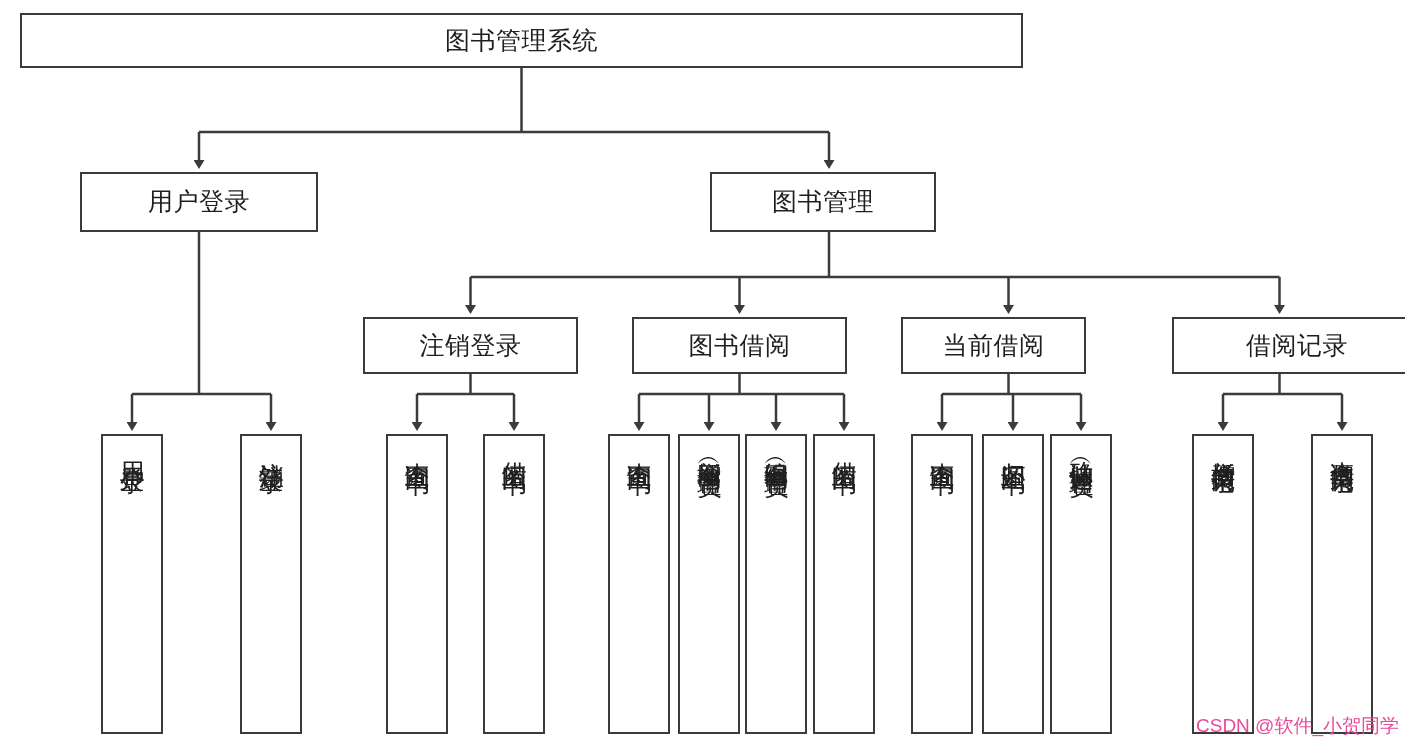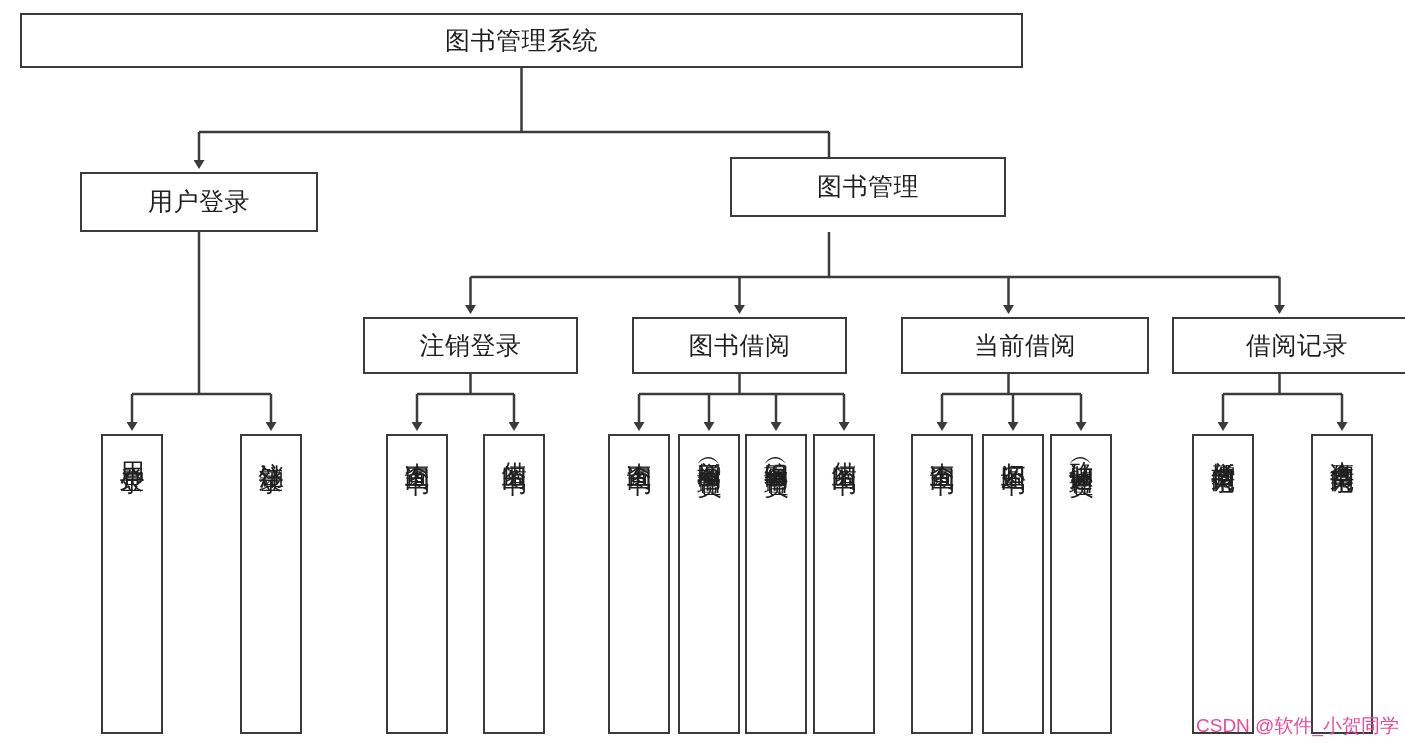--- a/index.html
+++ b/index.html
@@ -115,30 +115,30 @@
       </g>
   </svg>
 
   <div id="node-layer">
       <div class="node horiz" style="left: 20px; top: 13px; width: 1003px; height: 55px;">
         <span class="node-label">图书管理系统</span>
       </div>
       <div class="node horiz" style="left: 80px; top: 172px; width: 238px; height: 60px;">
         <span class="node-label">用户登录</span>
       </div>
-      <div class="node horiz" style="left: 710px; top: 157px; width: 276px; height: 60px; margin-left: 20px;">
+      <div class="node horiz" style="left: 710px; top: 172px; width: 226px; height: 60px;">
         <span class="node-label">图书管理</span>
       </div>
       <div class="node horiz" style="left: 363px; top: 317px; width: 215px; height: 57px;">
         <span class="node-label">注销登录</span>
       </div>
       <div class="node horiz" style="left: 632px; top: 317px; width: 215px; height: 57px;">
         <span class="node-label">图书借阅</span>
       </div>
-      <div class="node horiz" style="left: 901px; top: 317px; width: 248px; height: 57px;">
+      <div class="node horiz" style="left: 901px; top: 317px; width: 185px; height: 57px;">
         <span class="node-label">当前借阅</span>
       </div>
       <div class="node horiz" style="left: 1172px; top: 317px; width: 250px; height: 57px;">
         <span class="node-label">借阅记录</span>
       </div>
       <div class="node vert" style="left: 101px; top: 434px; width: 62px; height: 300px;">
         <span class="node-label">用户登录</span>
       </div>
       <div class="node vert" style="left: 240px; top: 434px; width: 62px; height: 300px;">
         <span class="node-label">注销登录</span>

